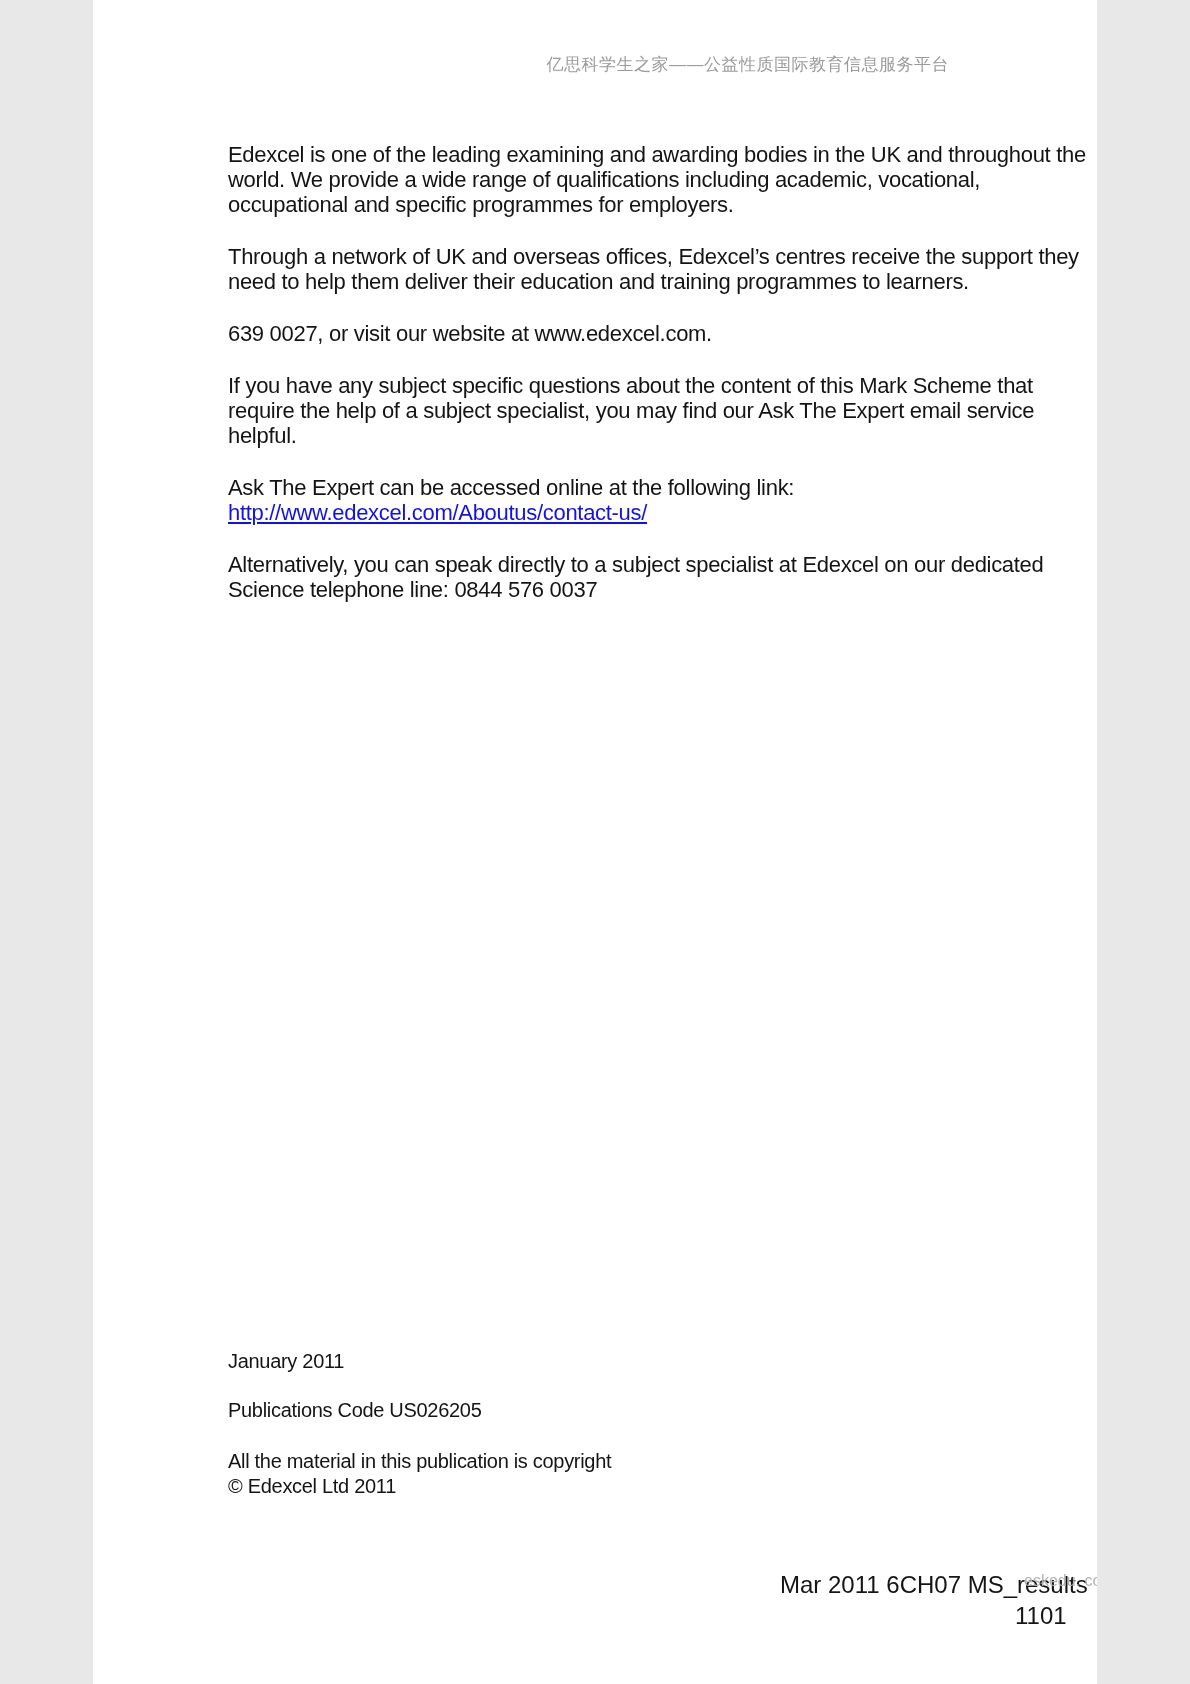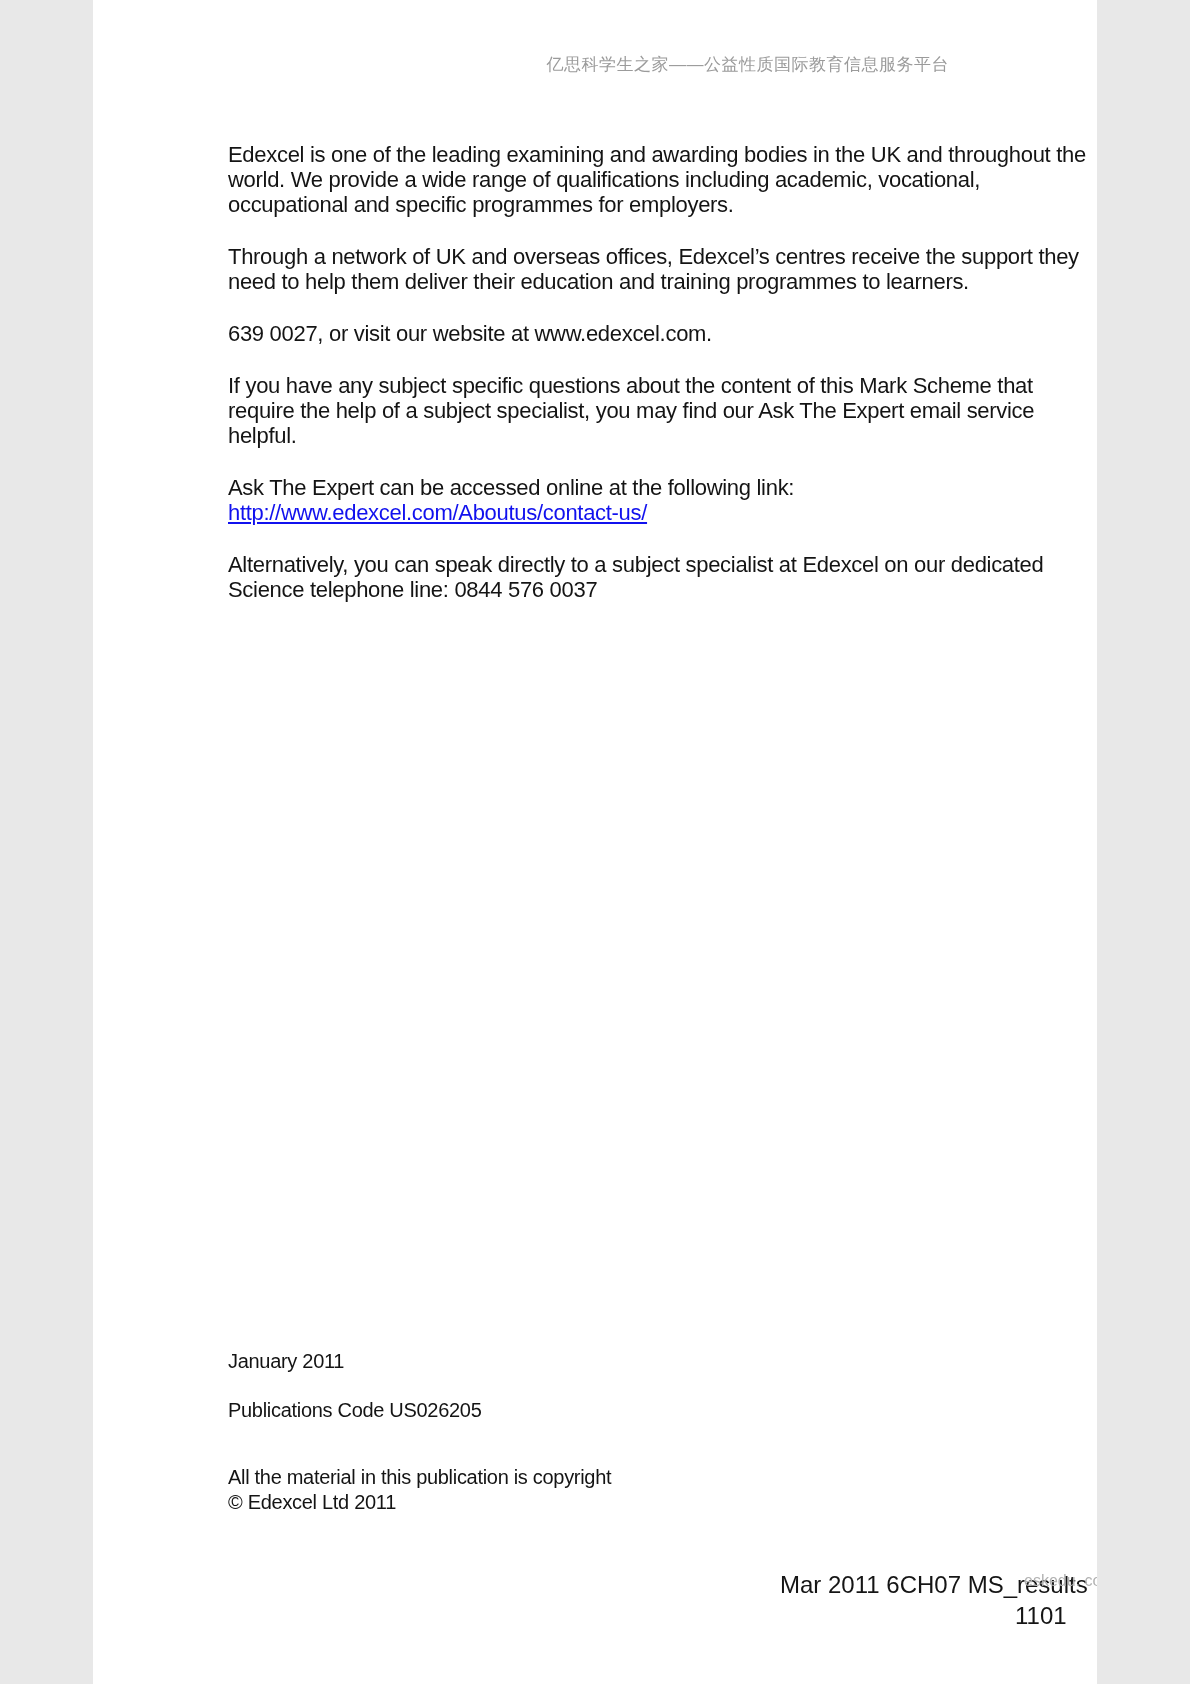--- a/index.html
+++ b/index.html
@@ -39,21 +39,21 @@
   }
   .imprint {
     position:absolute;
     left:135px; top:1349px;
     font-size:20px;
     line-height:25px;
     letter-spacing:-0.3px;
     color:#141414;
   }
   .imprint .gap-after-date { margin-bottom:24px; }
-  .imprint .gap-after-code { margin-bottom:42px; }
+  .imprint .gap-after-code { margin-bottom:26px; }
   .footer-ref {
     position:absolute;
     left:687px; top:1569px;
     font-size:24px;
     line-height:31px;
     color:#151515;
     white-space:nowrap;
   }
   .footer-page {
     position:absolute;

